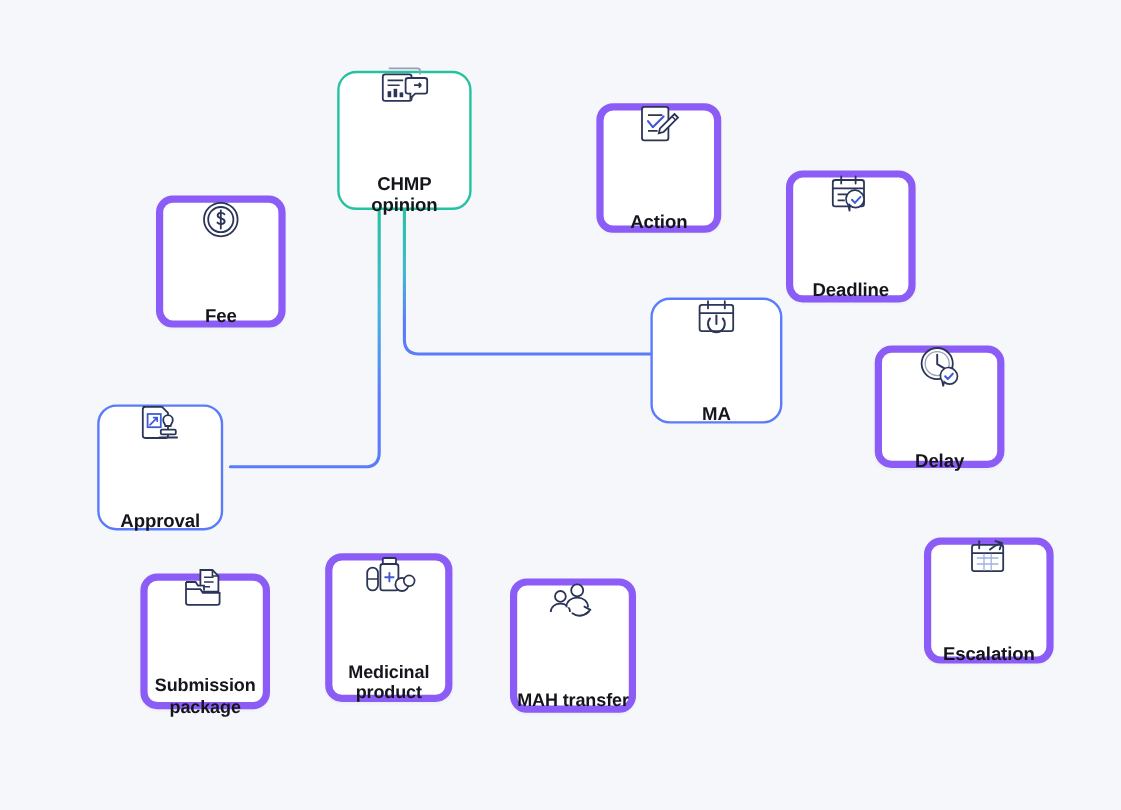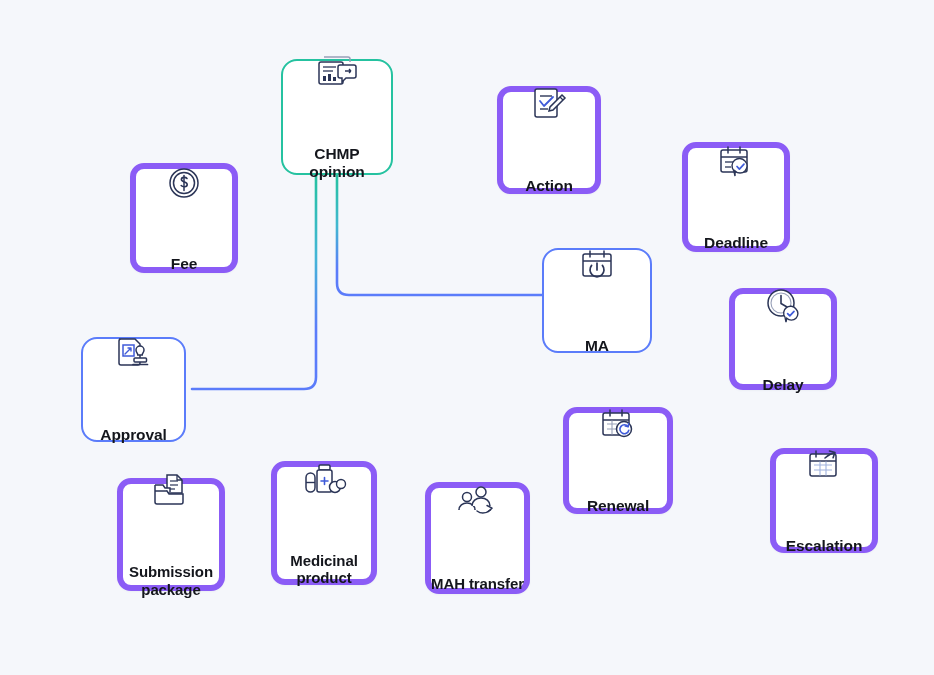--- a/index.html
+++ b/index.html
@@ -69,21 +69,21 @@
     letter-spacing: -0.1px;
     white-space: pre-line;
     margin-top: 40px;
   }
   .node.lbl-small .label { font-size: 15px; }
   .node .label.two-line { line-height: 1.14; }
 
   
   #node-chmp      { left: 281px; top: 59px;  width: 112px; height: 116px; }
   #node-action    { left: 497px; top: 86px;  width: 104px; height: 108px; }
-  #node-deadline  { left: 682px; top: 142px; width: 108px; height: 110px; }
+  #node-deadline  { left: 655px; top: 142px; width: 108px; height: 110px; }
   #node-fee       { left: 130px; top: 163px; width: 108px; height: 110px; }
   #node-ma        { left: 542px; top: 248px; width: 110px; height: 105px; }
   #node-delay     { left: 729px; top: 288px; width: 108px; height: 102px; }
   #node-approval  { left: 81px;  top: 337px; width: 105px; height: 105px; }
   #node-status    { left: 353px; top: 317px; width: 108px; height: 110px; }
   #node-renewal   { left: 563px; top: 407px; width: 110px; height: 107px; }
   #node-escalation{ left: 770px; top: 448px; width: 108px; height: 105px; }
   #node-submission{ left: 117px; top: 478px; width: 108px; height: 113px; }
   #node-medicinal { left: 271px; top: 461px; width: 106px; height: 124px; }
   #node-mah       { left: 425px; top: 482px; width: 105px; height: 112px; }
@@ -207,34 +207,20 @@
         <path d="M13 20 l6 -6 m0 0 h-3 m3 0 v3" stroke="#3f5bd9" stroke-width="1.4" stroke-linecap="round"></path>
         <path d="M28 12 a4 4 0 0 1 4 4 c0 2.4 -1.8 3.2 -1.8 5 h-4.4 c0 -1.8 -1.8 -2.6 -1.8 -5 a4 4 0 0 1 4 -4 z" fill="#fff"></path>
         <rect x="22" y="24" width="12.5" height="4" rx="1" fill="#fff"></rect>
         <line x1="21" y1="30.5" x2="35.5" y2="30.5" stroke-width="1.7" stroke-linecap="round"></line>
       </svg>
     </span>
     <span class="label">Approval</span>
   </div>
 
 
-  <div class="node" id="node-renewal">
-    <span class="icon">
-      <svg width="42" height="40" viewBox="0 0 42 40" fill="none" stroke="#2b3557" stroke-width="1.5">
-        <rect x="6" y="8" width="26" height="22" rx="2" fill="#fff"></rect>
-        <line x1="6" y1="15" x2="32" y2="15"></line>
-        <path d="M13 5 v6 M25 5 v6" stroke-linecap="round"></path>
-        <path d="M10 19 h10 M10 24 h10 M15 15.5 v14" stroke="#98a0b8" stroke-width="1.1"></path>
-        <circle cx="27" cy="24" r="7.5" fill="#fff" stroke="#2b3557" stroke-width="1.5"></circle>
-        <path d="M31 21.5 a4.5 4.5 0 1 0 0.8 3.8" stroke="#3f5bd9" stroke-width="1.6" stroke-linecap="round"></path>
-        <path d="M31.6 18.6 l-0.3 3.2 l-3.1 -0.7" stroke="#3f5bd9" stroke-width="1.5" stroke-linecap="round" stroke-linejoin="round"></path>
-      </svg>
-    </span>
-    <span class="label">Renewal</span>
-  </div>
 
   <div class="node" id="node-escalation">
     <span class="icon">
       <svg width="42" height="40" viewBox="0 0 42 40" fill="none" stroke="#2b3557" stroke-width="1.5">
         <rect x="7" y="9" width="26" height="22" rx="2" fill="#fff"></rect>
         <line x1="7" y1="16" x2="33" y2="16"></line>
         <path d="M13 6 v6" stroke-linecap="round"></path>
         <path d="M11 20 h18 M11 25 h18 M17 16.5 v14 M23 16.5 v14" stroke="#9fb2de" stroke-width="1.1"></path>
         <path d="M22 13 c3 -2.5 6 -4.5 9.5 -5.2" stroke="#2b3557" stroke-width="1.6" stroke-linecap="round"></path>
         <path d="M26.5 6 l5.4 1.5 l-1.8 5.2" stroke="#2b3557" stroke-width="1.6" stroke-linecap="round" stroke-linejoin="round" fill="none"></path>

